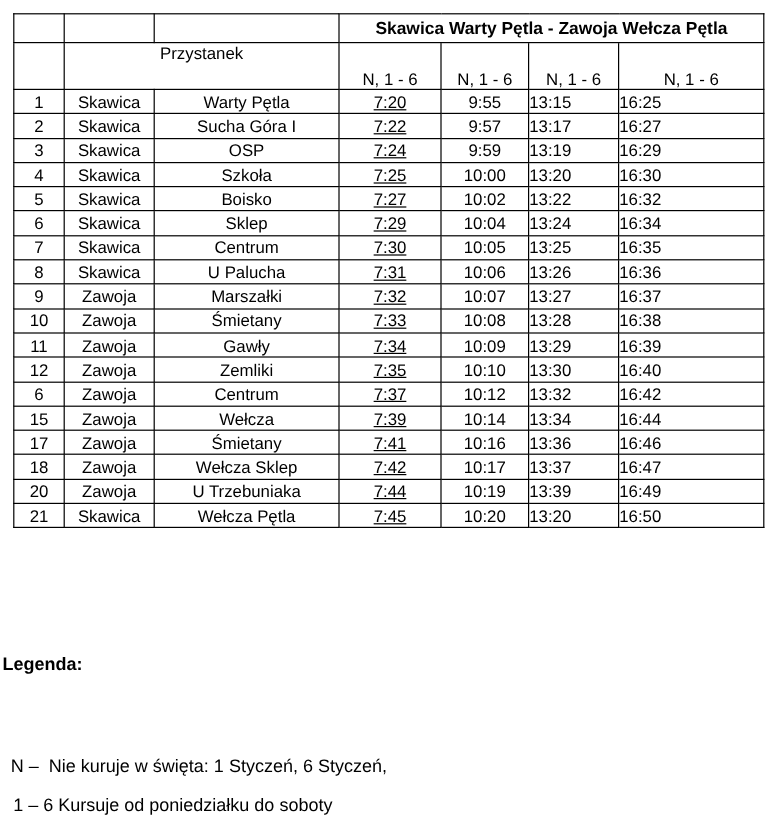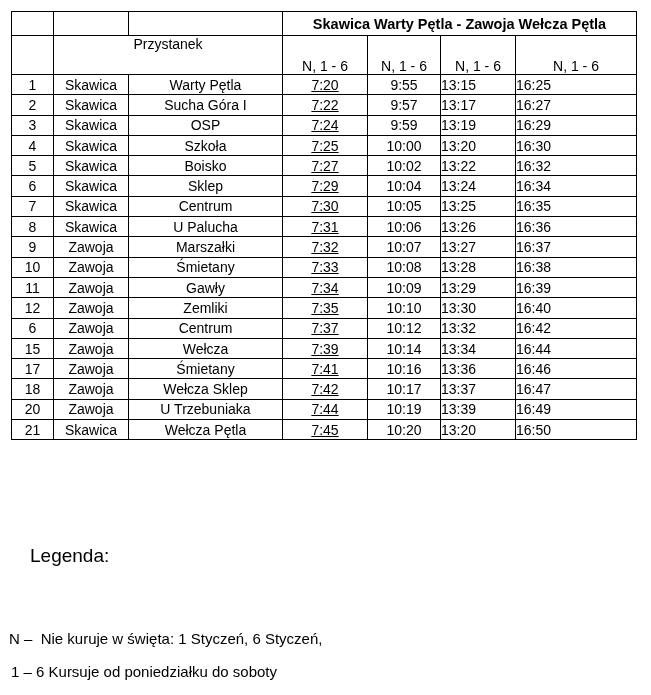--- a/index.html
+++ b/index.html
@@ -46,22 +46,22 @@
   td.c-no   { text-align:center; padding-right:23px; }
   td.c-town { text-align:center; padding-right:13px; }
   td.c-stop { text-align:center; padding-left:6px; }
   td.c-t1   { text-align:center; padding-right:7px;text-decoration:underline; }
   td.c-t2   { text-align:center; padding-right:10px; }
   td.c-t3   { text-align:left; }
   td.c-t4   { text-align:left; padding-left:6px; }
 
   
   .legend-heading {
-    position:absolute; left:30px; top:545px;
-    font-size:19px; white-space:pre;
+    position:absolute; left:2px; top:545px;
+    font-size:15px; white-space:pre;font-weight:bold;
   }
   .legend-lines {
     position:absolute; left:9px; top:580px;
     font-size:15px; line-height:23.5px; white-space:pre;
   }
   .legend-weekday {
     position:absolute; left:11px; top:663px;
     font-size:15px; white-space:pre;
   }
 </style>

